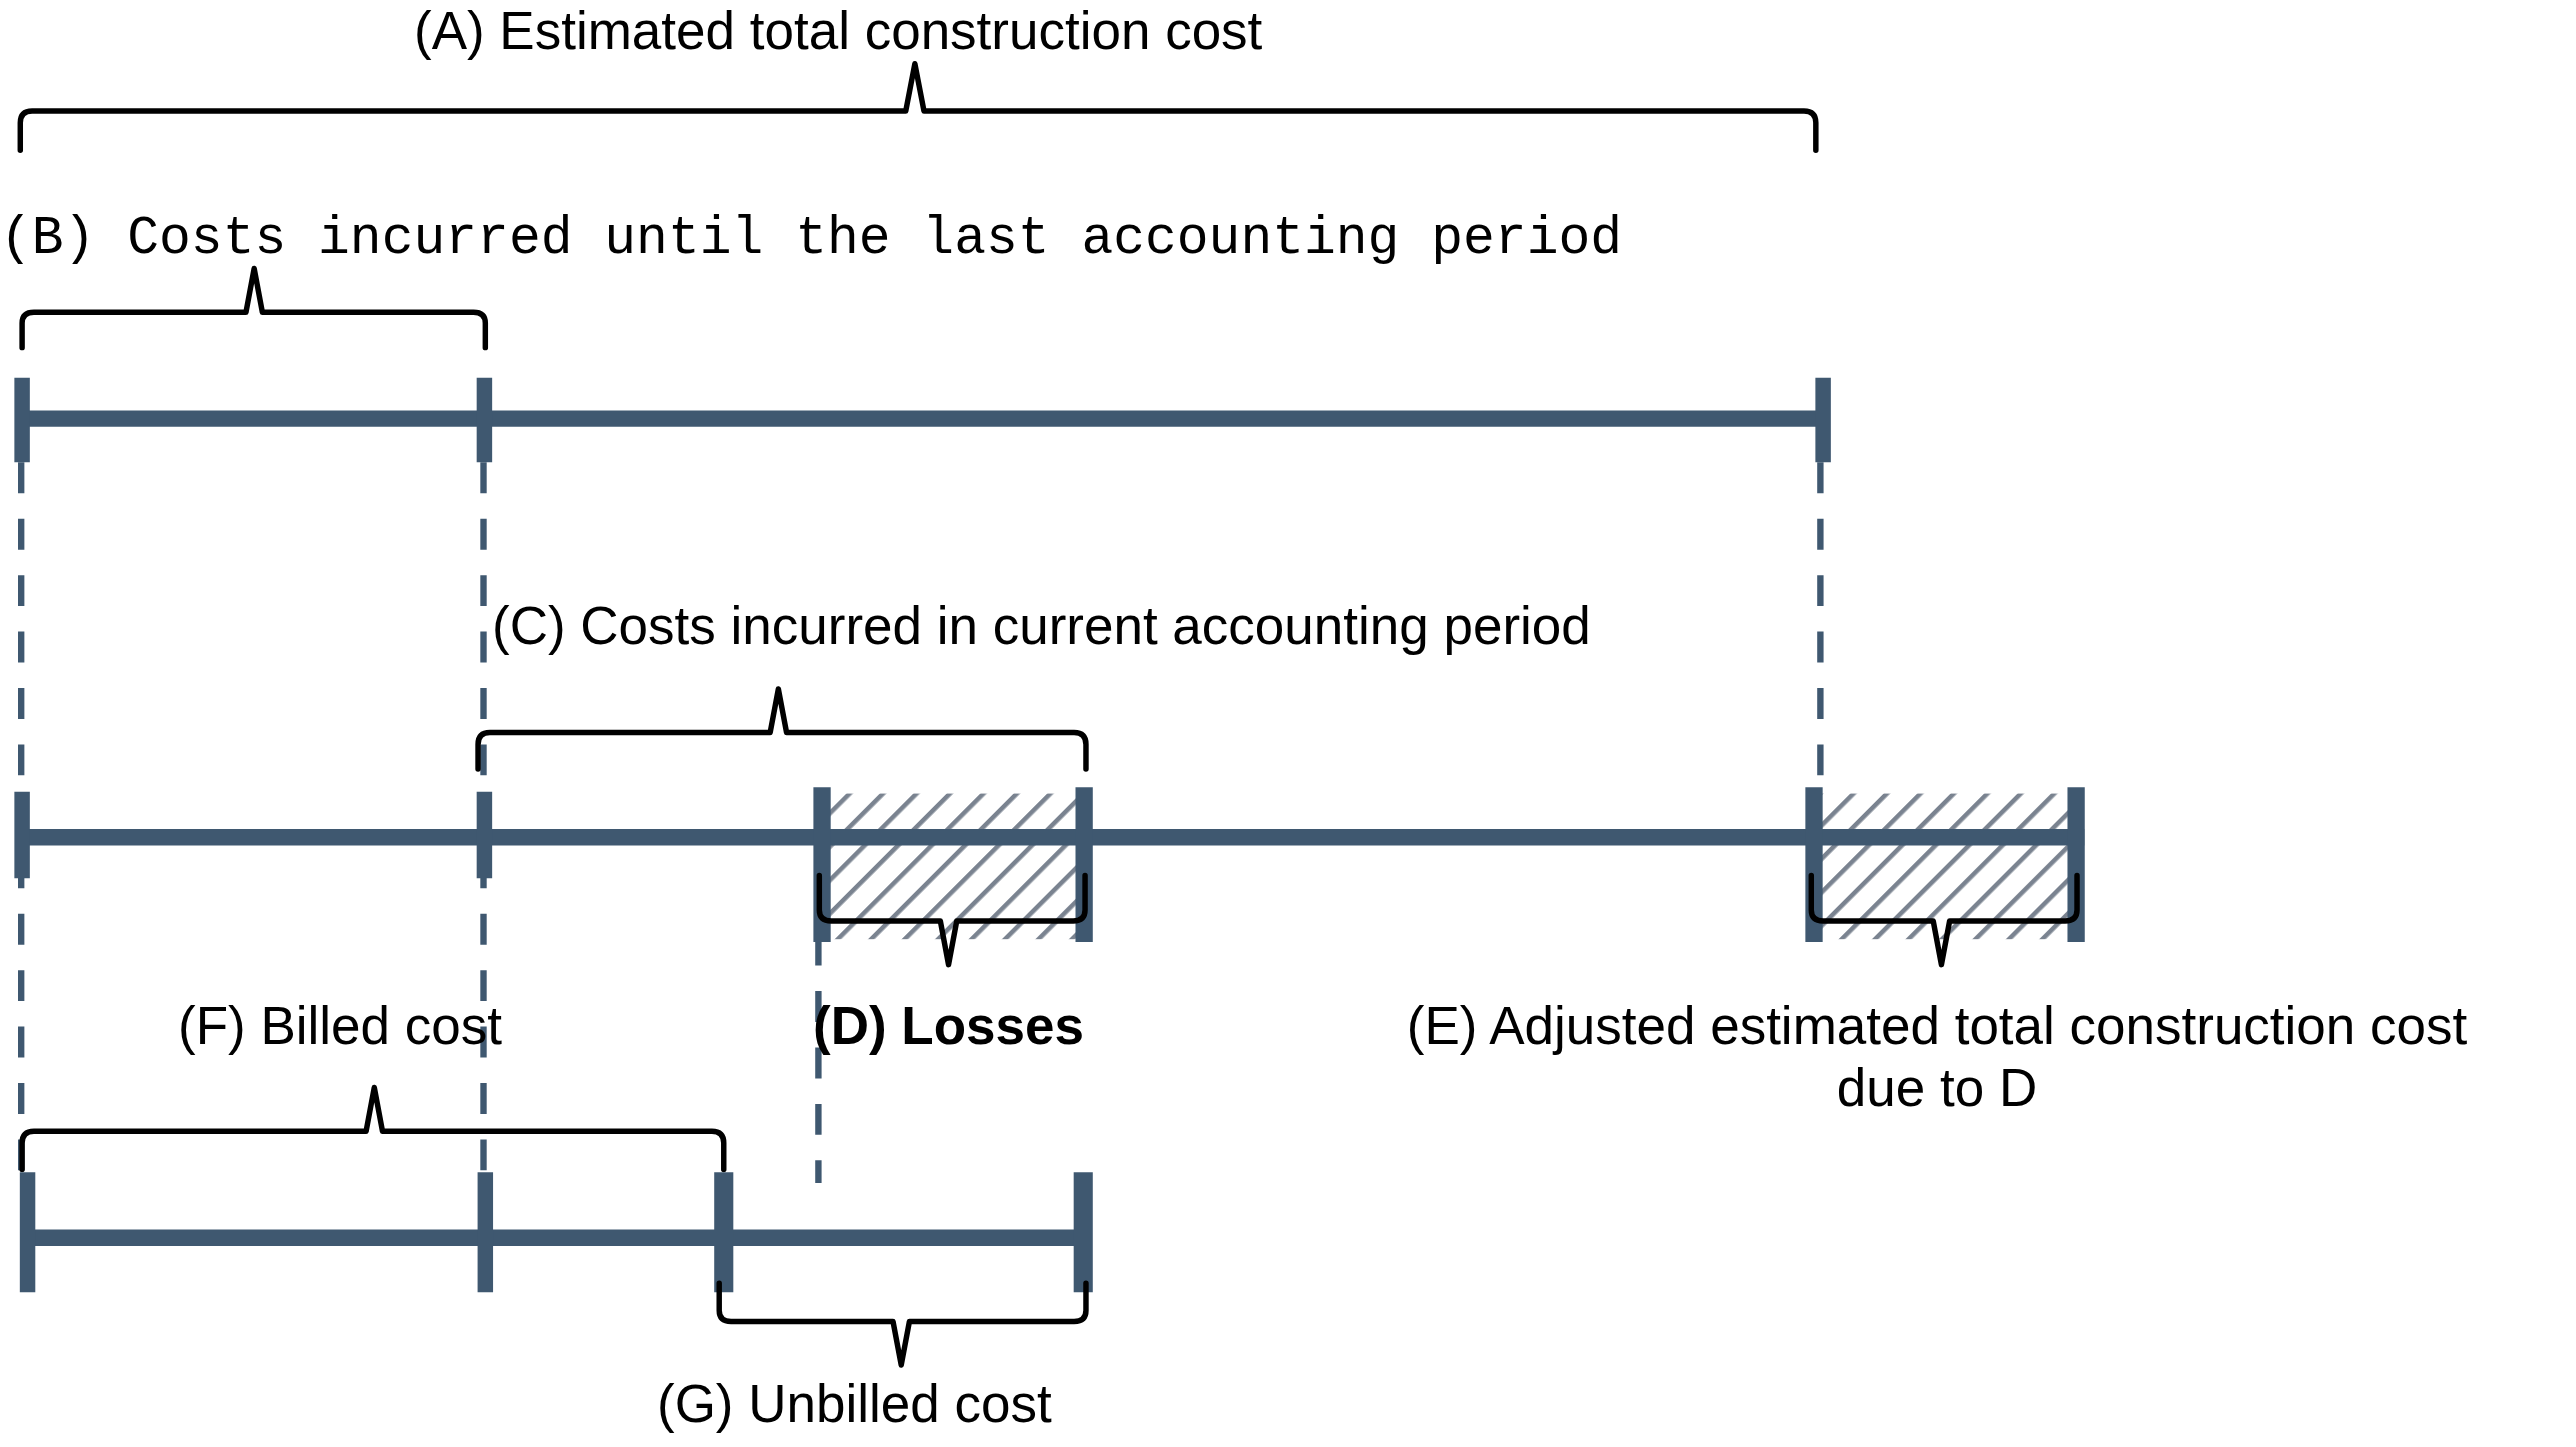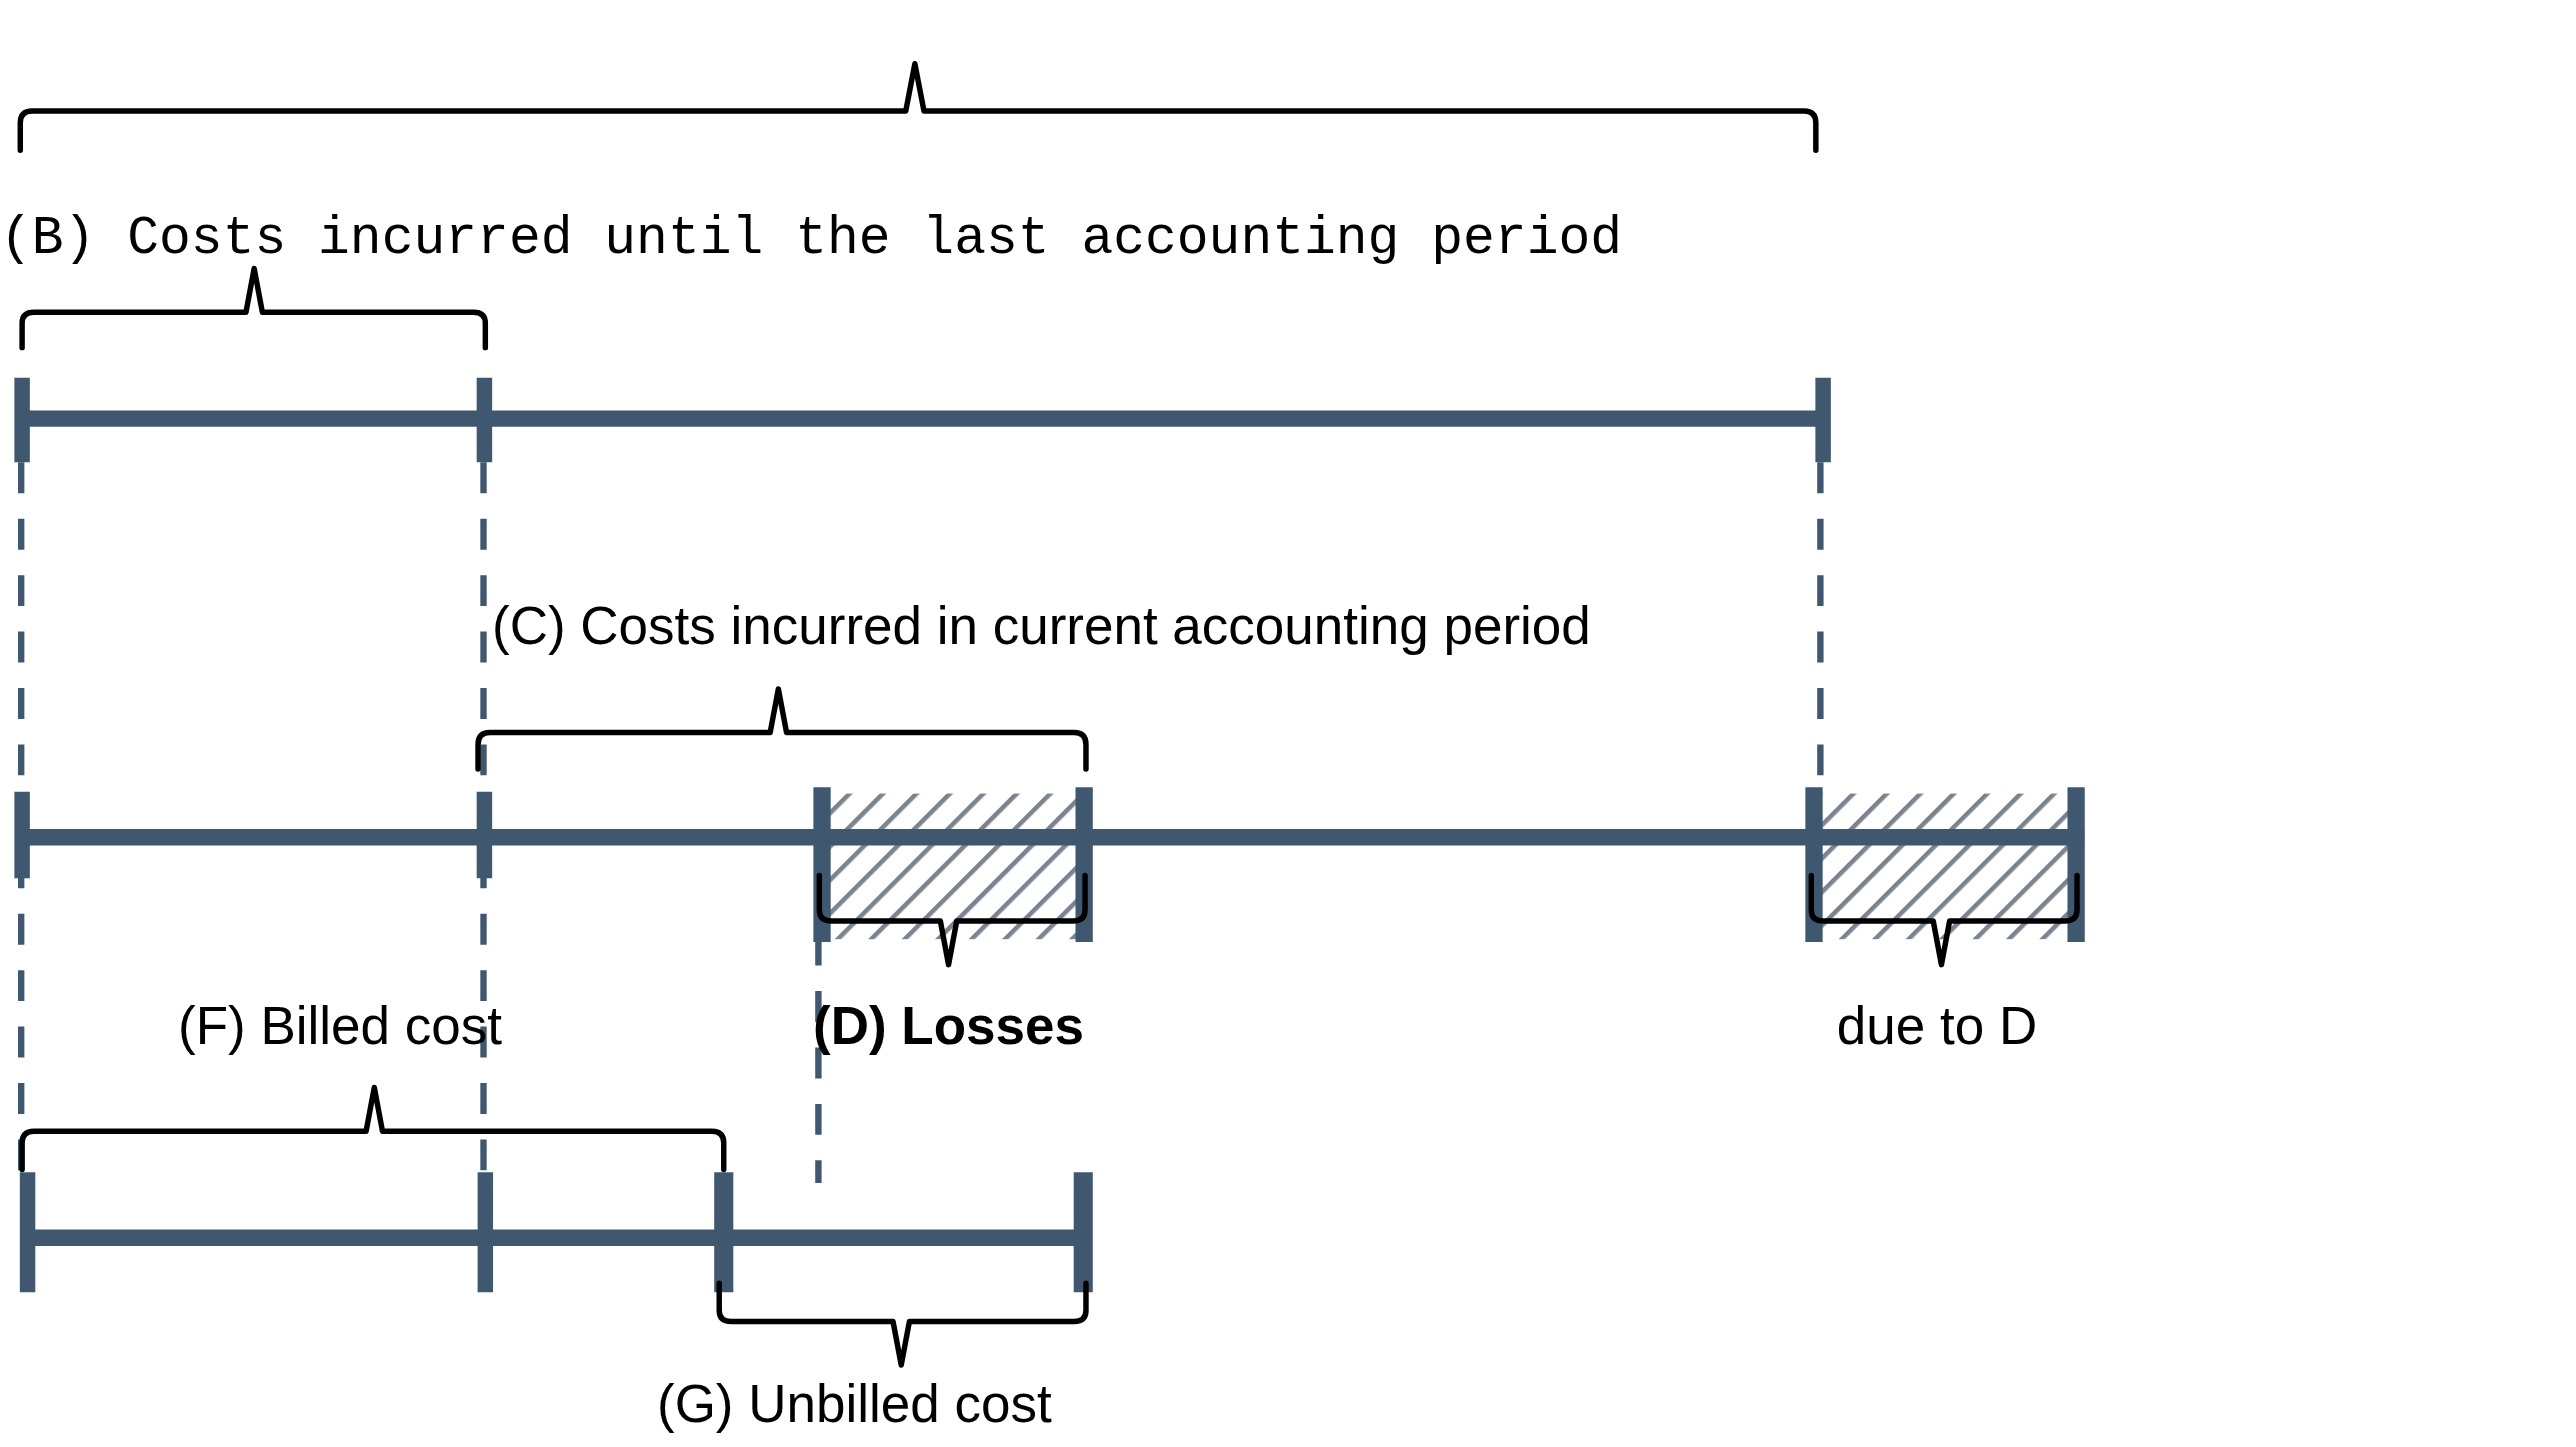--- a/index.html
+++ b/index.html
@@ -114,29 +114,31 @@
       <line x1="533" y1="1288" x2="533" y2="1420" stroke="#3f5870" stroke-width="17"></line>
       <line x1="795" y1="1288" x2="795" y2="1420" stroke="#3f5870" stroke-width="21"></line>
       <line x1="1190" y1="1288" x2="1190" y2="1420" stroke="#3f5870" stroke-width="21"></line>
     </g>
 
     <g>
       <path d="M 790,1410 L 790,1440 Q 790,1452 803,1452 L 981,1452 L 990,1500 L 999,1452 L 1180,1452 Q 1193,1452 1193,1440 L 1193,1410" fill="none" stroke="#000000" stroke-width="6" stroke-linecap="round" stroke-linejoin="round"></path>
     </g>
   </svg>
 
+  <div class="diagram-label" style="left:414px; top:0px;">(A) Estimated total construction cost</div>
 
   <div class="diagram-label" style="left:0px; top:208px;font-family:Liberation Mono, monospace;">(B) Costs incurred until the last accounting period</div>
 
   <div class="diagram-label" style="left:492px; top:595px;">(C) Costs incurred in current accounting period</div>
 
   <div class="diagram-label" style="left:178px; top:995px;text-align:center;">(F) Billed cost</div>
 
   <div class="diagram-label" style="left:813px; top:995px;font-weight:bold;">(D) Losses</div>
 
   <div class="diagram-label label-centered" style="left:1300px; top:995px; width:1274px;">
+    <div>(E) Adjusted estimated total construction cost</div>
     <div>due to D</div>
   </div>
 
   <div class="diagram-label" style="left:657px; top:1373px;">(G) Unbilled cost</div>
 
 </div>
 
 
 </body></html>

